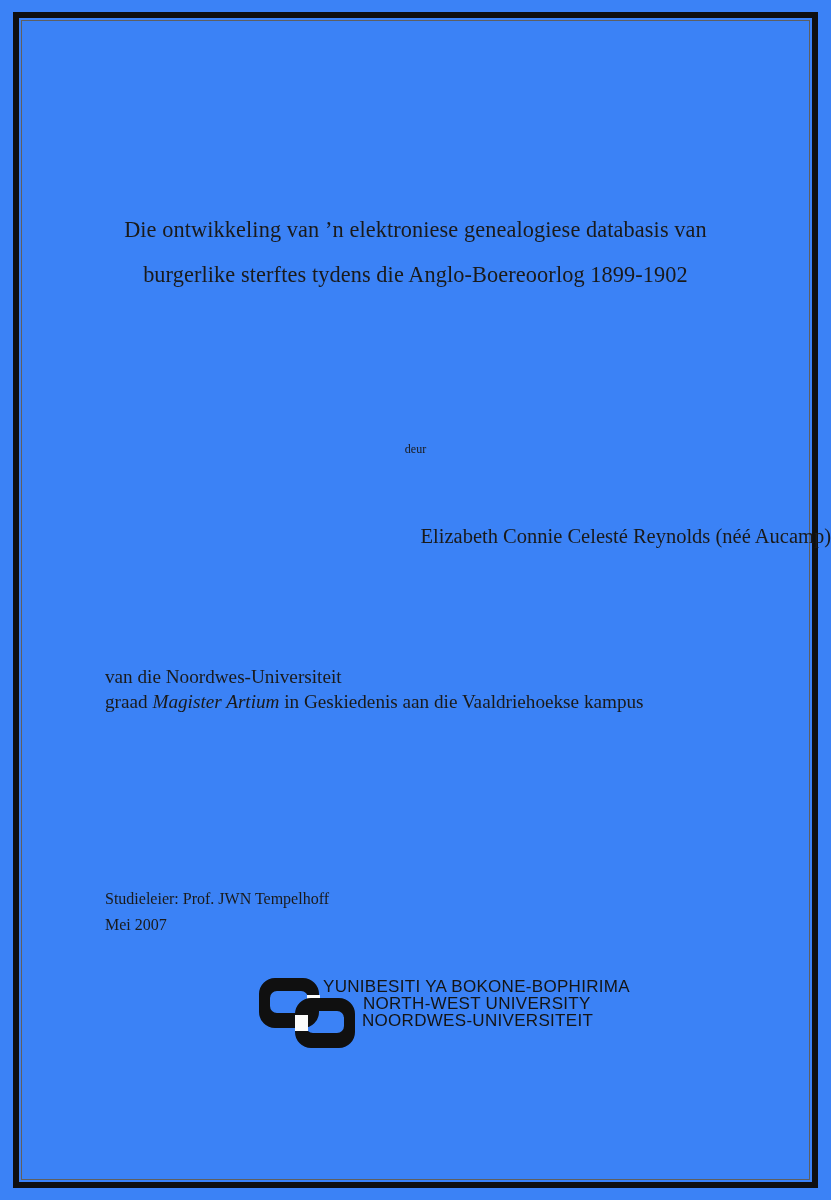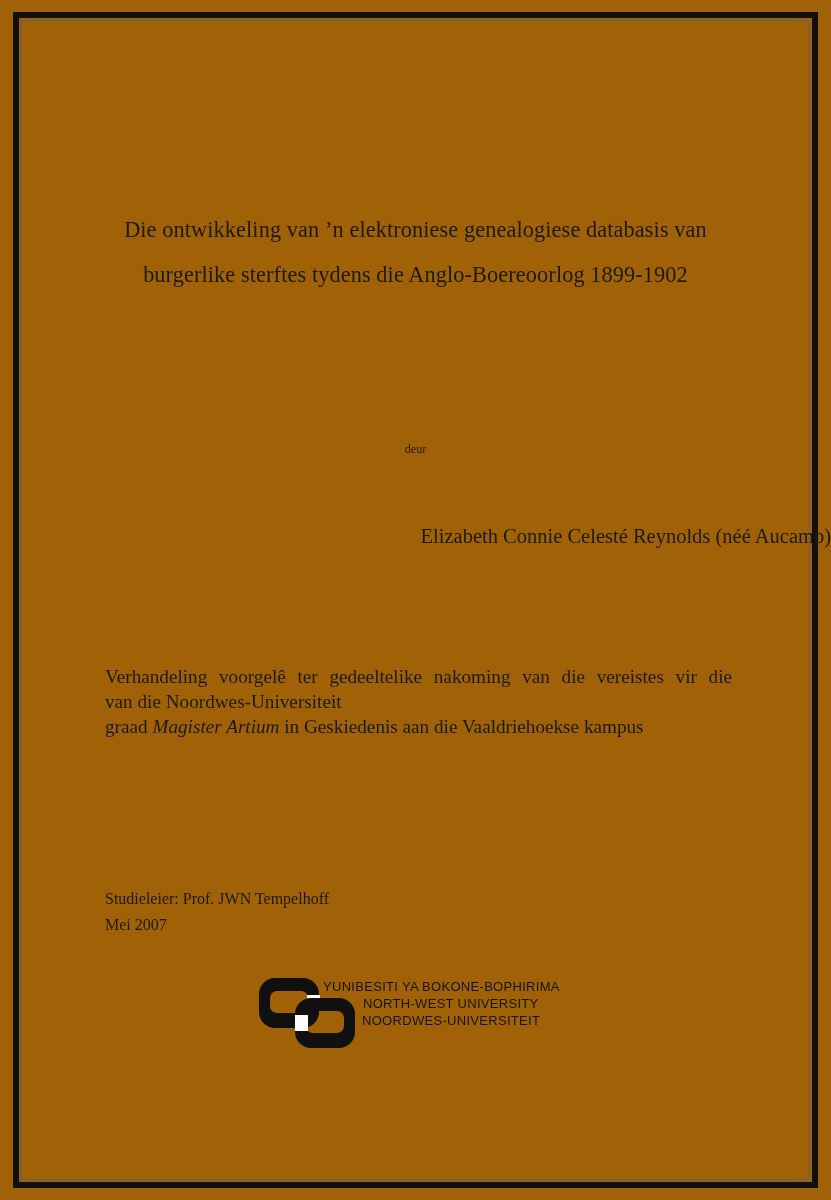--- a/index.html
+++ b/index.html
@@ -5,21 +5,21 @@
   html, body {
     margin: 0;
     padding: 0;
     background: #e8e8e8;
   }
   .page {
     position: relative;
     width: 831px;
     height: 1200px;
     margin: 0 auto;
-    background: #a16207;
+    background: #3b82f6;
     overflow: hidden;
     font-family: "Liberation Serif", "DejaVu Serif", serif;
     color: #1a1a1a;
   }
   
   .frame-outer {
     position: absolute;
     left: 13px; top: 12px; right: 13px; bottom: 12px;
     border: 6px solid #0f0f0f;
     pointer-events: none;
@@ -84,21 +84,21 @@
     font-family: "Liberation Sans", sans-serif;
     color: #141414;
   }
   .logo-mark {
     position: absolute;
     left: 0; top: 2px;
   }
   .logo-line {
     position: absolute;
     white-space: nowrap;
-    font-size: 13px;
+    font-size: 17px;
     letter-spacing: 0.3px;
     line-height: 17px;
     font-weight: 500;
   }
   .logo-line.l1 { left: 66px;  top: 4px; }
   .logo-line.l2 { left: 106px; top: 21px; }
   .logo-line.l3 { left: 105px; top: 38px; }
   i { font-style: italic; }
 </style>
 </head>
@@ -112,21 +112,20 @@
   <div class="title-block">
     <div>Die ontwikkeling van ’n elektroniese genealogiese databasis van</div>
     <div>burgerlike sterftes tydens die Anglo-Boereoorlog 1899-1902</div>
   </div>
 
   <div class="byline">deur</div>
 
   <div class="author">Elizabeth Connie Celesté Reynolds (néé Aucamp)</div>
 
   <div class="statement">
-    <div class="justified">Verhandeling voorgelê ter gedeeltelike nakoming van die vereistes vir die</div>
     <div>van die Noordwes-Universiteit</div>
     <div><span>graad </span><i>Magister Artium</i><span> in Geskiedenis aan die Vaaldriehoekse kampus</span></div>
   </div>
 
   <div class="supervisor-block">
     <div>Studieleier: Prof. JWN Tempelhoff</div>
     <div>Mei 2007</div>
   </div>
 
   <div class="logo-block">

